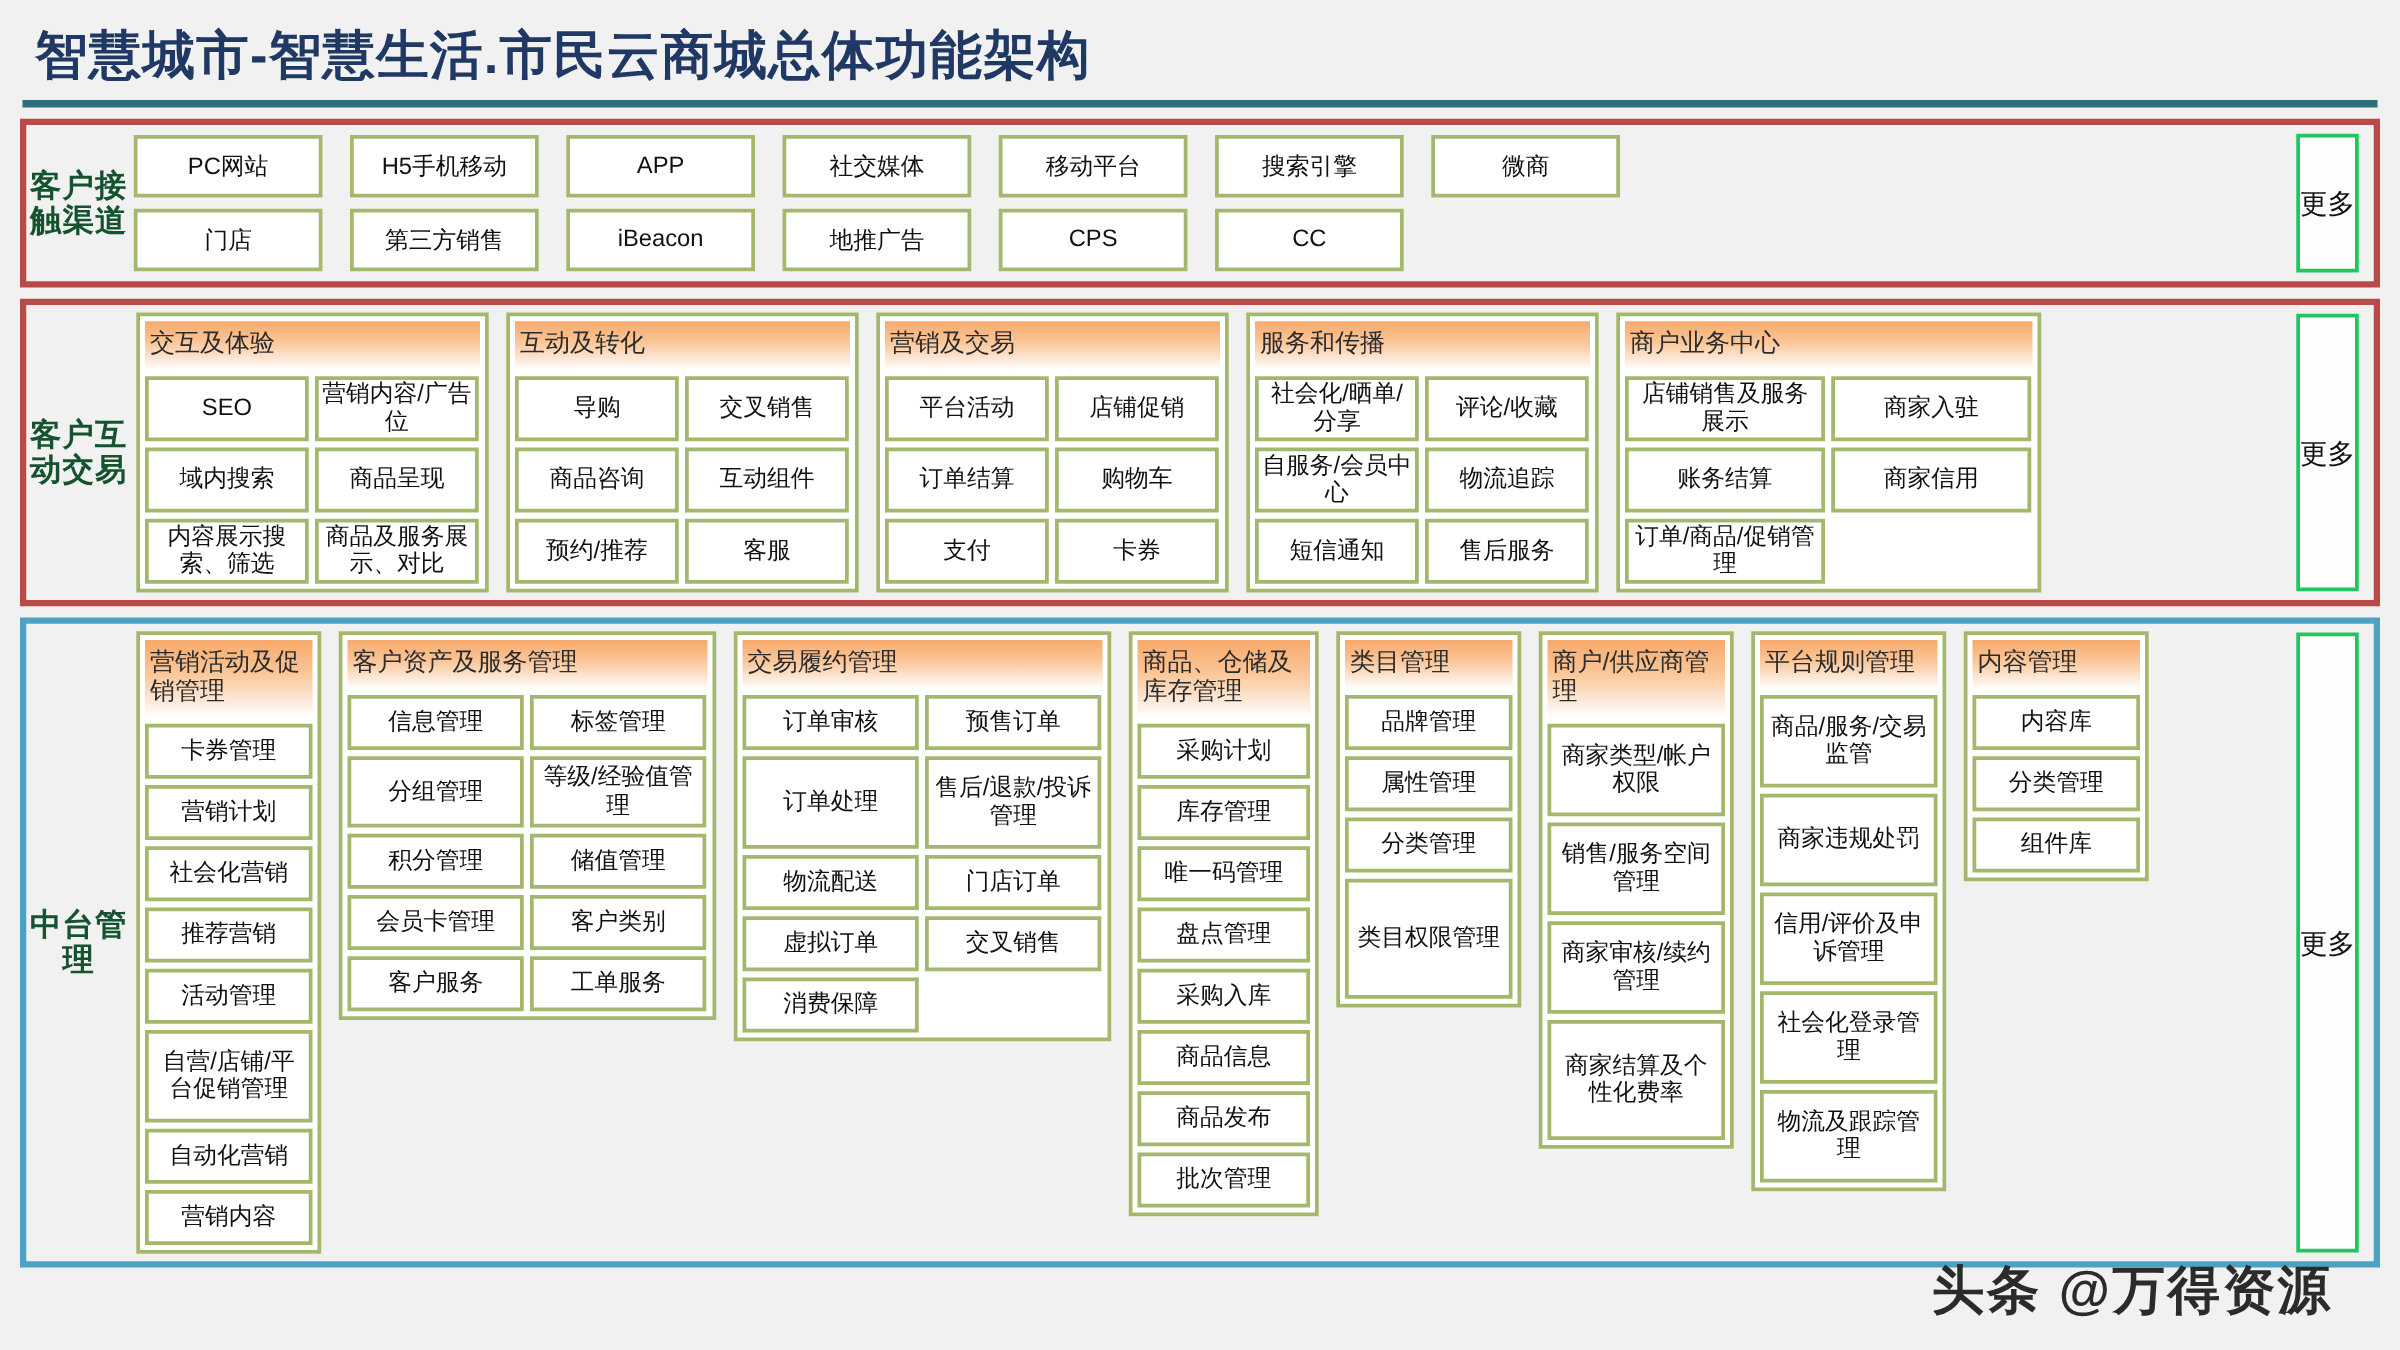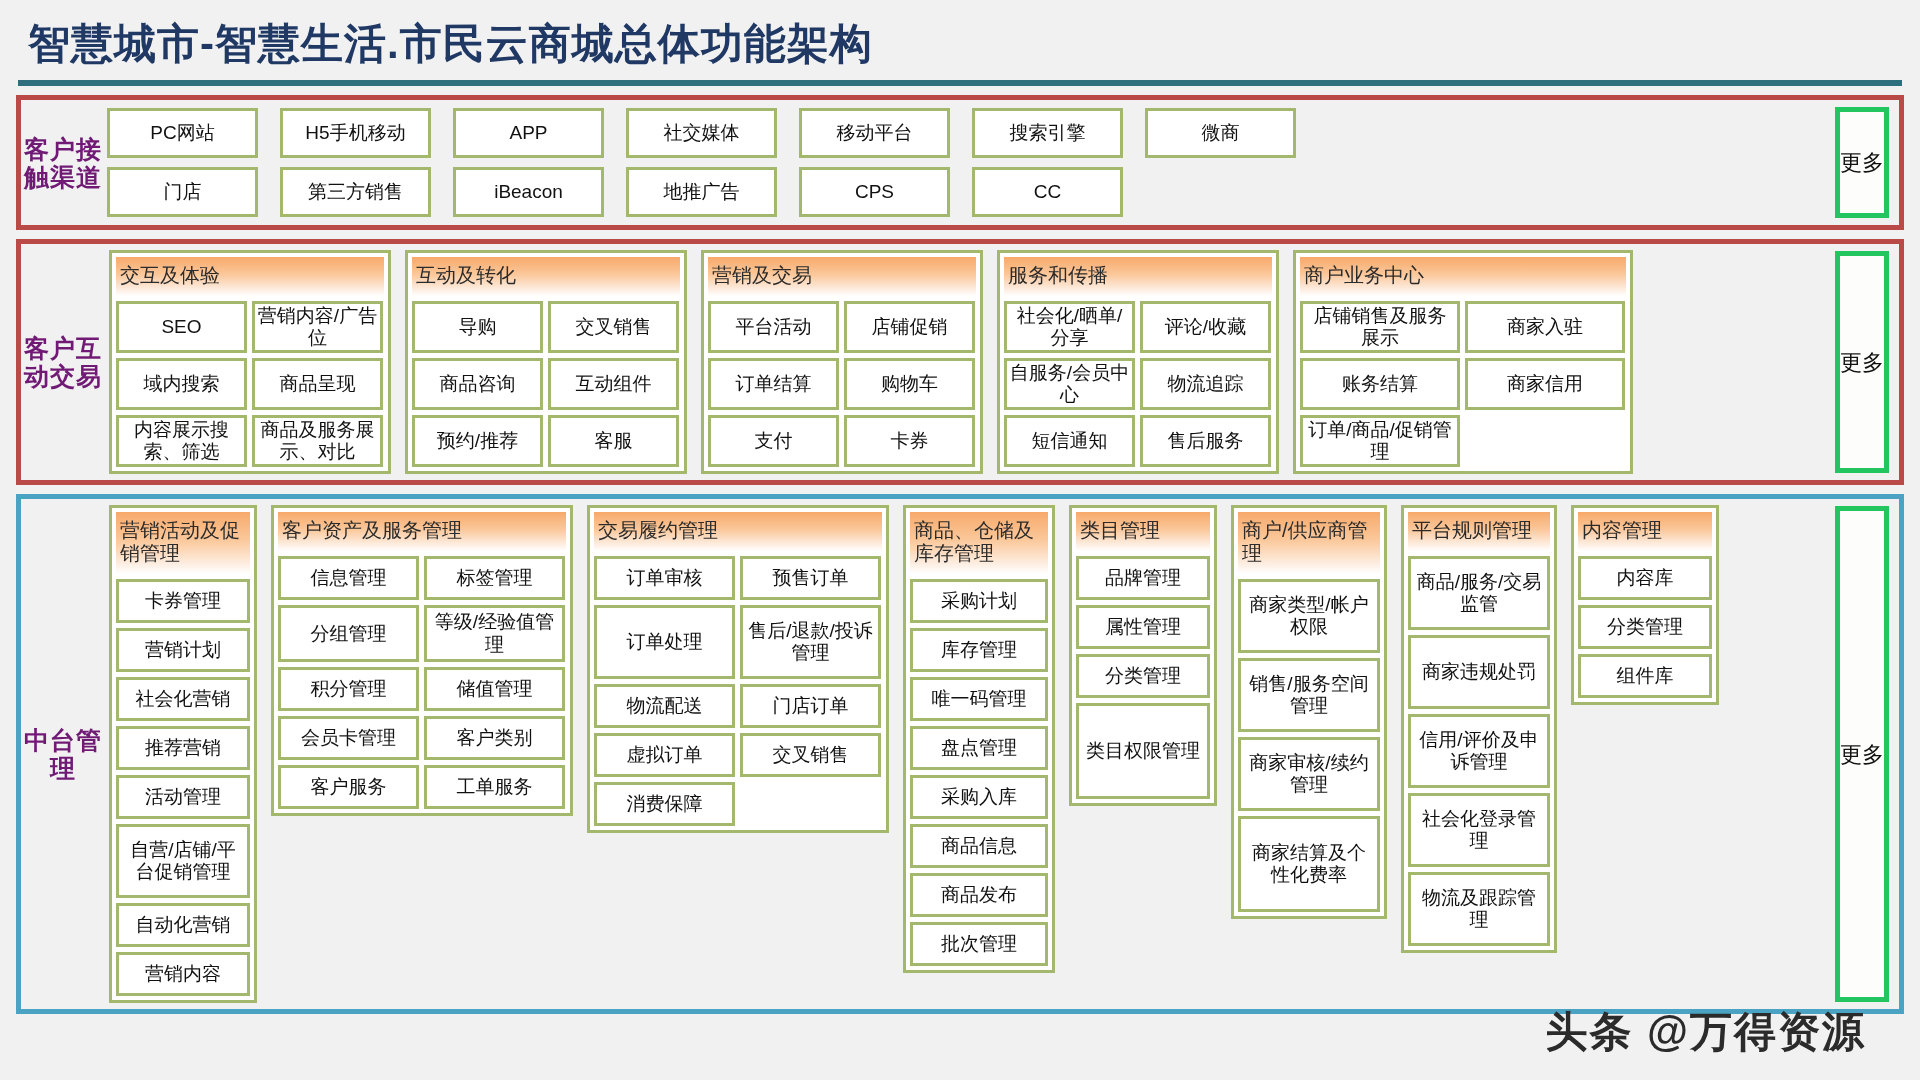--- a/index.html
+++ b/index.html
@@ -22,30 +22,30 @@
   
   .section{
     position:relative;margin:9px 16px 0 16px;
     box-sizing:border-box;background:#f1f1f1;
     display:flex;align-items:stretch;
   }
   .sec-red{border:5px solid #b94a48;}
   .sec-blue{border:5px solid #4ba3c3;}
   .sec-label{
     flex:0 0 84px;display:flex;align-items:center;justify-content:center;
-    font-size:25px;font-weight:700;color:#701a75;line-height:1.12;
+    font-size:25px;font-weight:700;color:#14532d;line-height:1.12;
     text-align:center;letter-spacing:1px;
   }
   .sec-body{flex:1 1 auto;display:flex;align-items:flex-start;padding:6px 0 6px 0;}
   .sec-more{
     flex:0 0 58px;display:flex;align-items:stretch;justify-content:center;
     padding:7px 8px 7px 4px;
   }
   .more-box{
-    width:44px;border:5px solid #22c55e;background:#fdfdfb;
+    width:44px;border:3px solid #22c55e;background:#fdfdfb;
     display:flex;align-items:center;justify-content:center;
     font-size:22px;color:#111;line-height:1.15;text-align:center;
   }
   .more-box span{display:block;}
   
   .chan-rows{flex:1 1 auto;display:flex;flex-direction:column;gap:9px;padding:2px 6px 2px 2px;}
   .chan-row{display:flex;gap:22px;}
   .chan-box{
     flex:0 0 auto;width:145px;height:44px;
     border:3px solid #a3b86c;background:#fff;

